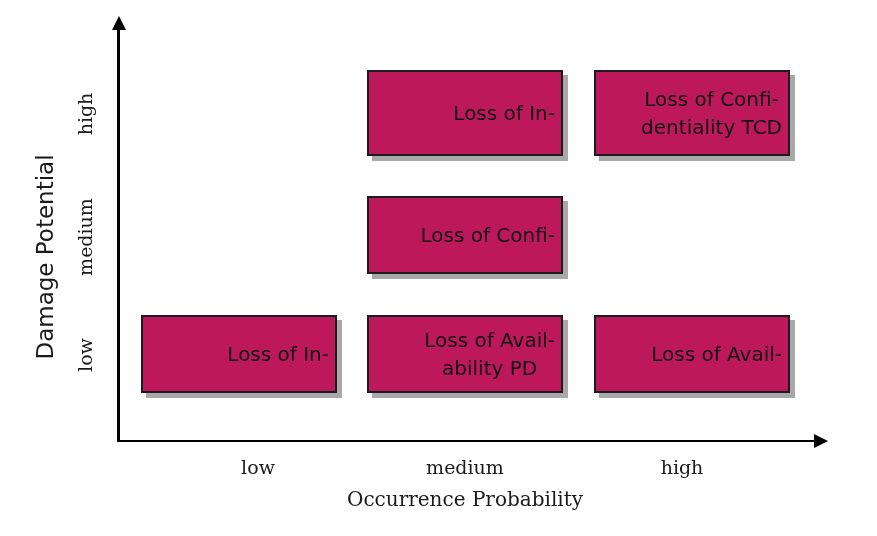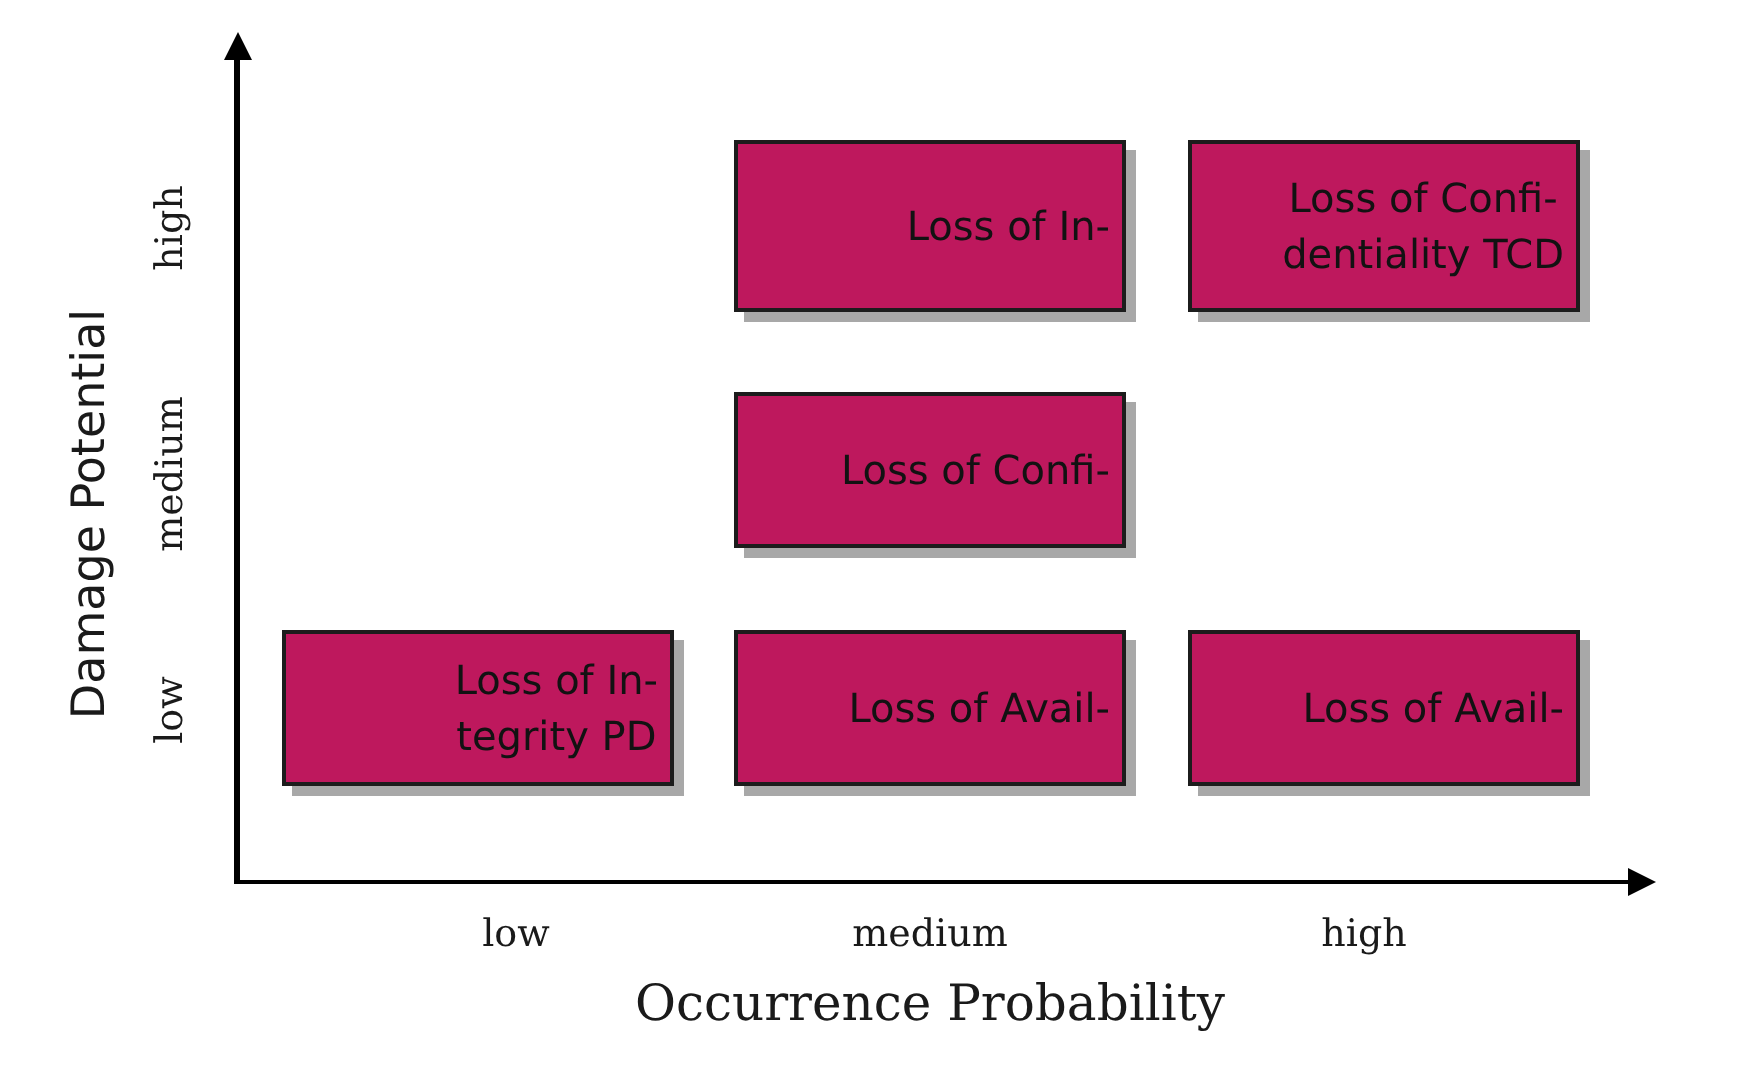--- a/index.html
+++ b/index.html
@@ -69,21 +69,21 @@
     color: #1a1a1a;
     white-space: nowrap;
   }
   #x-axis-title {
     position: absolute;
     left: 240px;
     top: 487px;
     width: 450px;
     text-align: center;
     font-family: "DejaVu Serif", serif;
-    font-size: 25px;
+    font-size: 20px;
     color: #1a1a1a;
     white-space: nowrap;
   }
 
   
   .y-tick {
     position: absolute;
     width: 90px;
     text-align: center;
     transform: rotate(-90deg);
@@ -157,27 +157,27 @@
 
   <div class="cell-box" style="left: 367px; top: 196px; width: 196px; height: 78px;">
     <div class="cell-text">
       <span>Loss of Confi-</span><br>
     </div>
   </div>
 
   <div class="cell-box" style="left: 141px; top: 315px; width: 196px; height: 78px;">
     <div class="cell-text">
       <span>Loss of In-</span><br>
-      <span>tegrity PD</span>
     </div>
   </div>
 
   <div class="cell-box" style="left: 367px; top: 315px; width: 196px; height: 78px;">
     <div class="cell-text">
       <span>Loss of Avail-</span><br>
+      <span>ability PD</span>
     </div>
   </div>
 
   <div class="cell-box" style="left: 594px; top: 315px; width: 196px; height: 78px;">
     <div class="cell-text">
       <span>Loss of Avail-</span><br>
     </div>
   </div>
 
 </div>

